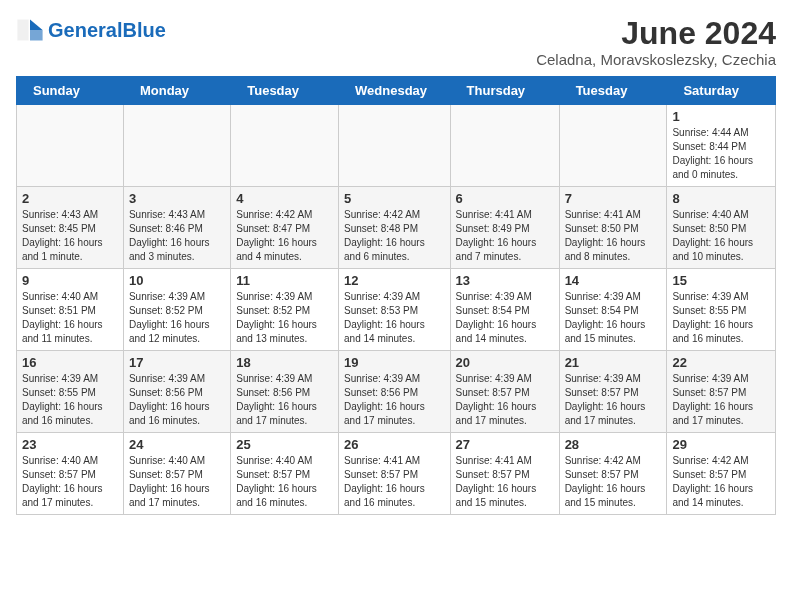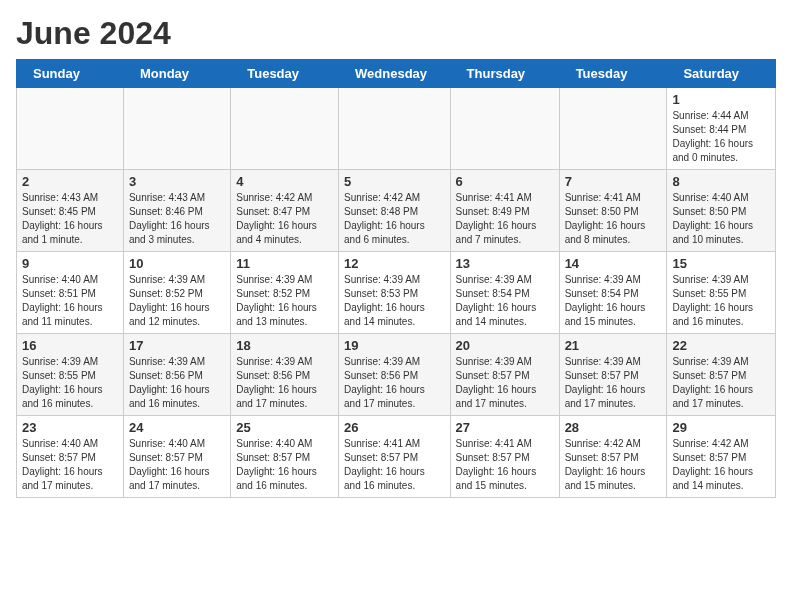--- a/index.html
+++ b/index.html
@@ -87,22 +87,35 @@
       background: #f9f9f9;
     }
     tbody tr td.empty-cell {
       background: #f9f9f9;
     }
   </style>
 </head>
 <body>
 
 <div class="header-area">
+  <div class="logo">
+    <svg class="logo-icon" viewBox="0 0 40 40">
+      <polygon points="20,5 38,20 20,20" fill="#1a6bba"></polygon>
+      <polygon points="20,20 38,20 38,35 20,35" fill="#1a6bba" opacity="0.6"></polygon>
+      <rect x="2" y="5" width="16" height="30" fill="#ccc" opacity="0.3"></rect>
+    </svg>
+    <div>
+      <div class="logo-text">
+        <span>General</span><span style="color:#1a6bba">Blue</span>
+      </div>
+    </div>
+  </div>
   <div class="title-block">
     <div class="calendar-title">June 2024</div>
+    <div class="calendar-subtitle">Celadna, Moravskoslezsky, Czechia</div>
   </div>
 </div>
 
 <table>
   <thead>
     <tr>
     <th>Sunday</th>
         <th>Monday</th>
         <th>Tuesday</th>
         <th>Wednesday</th>

